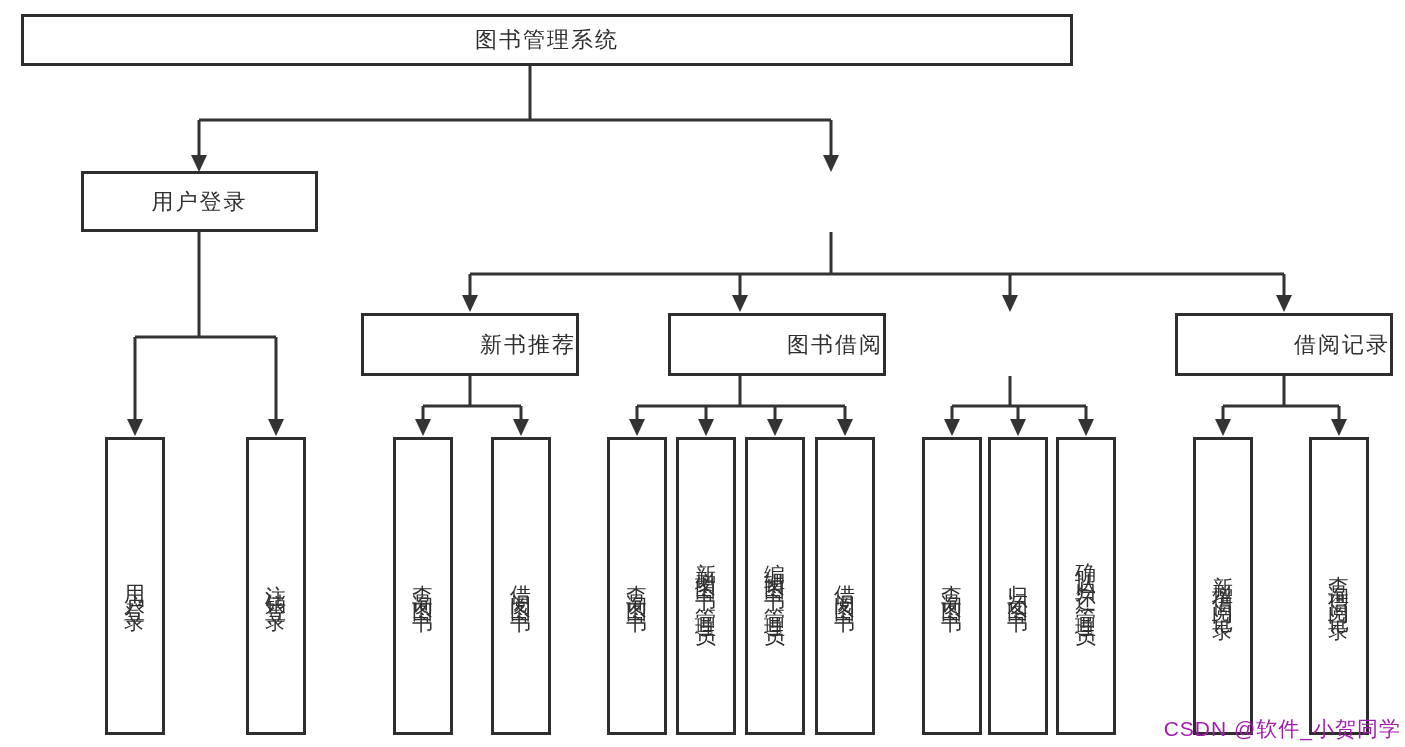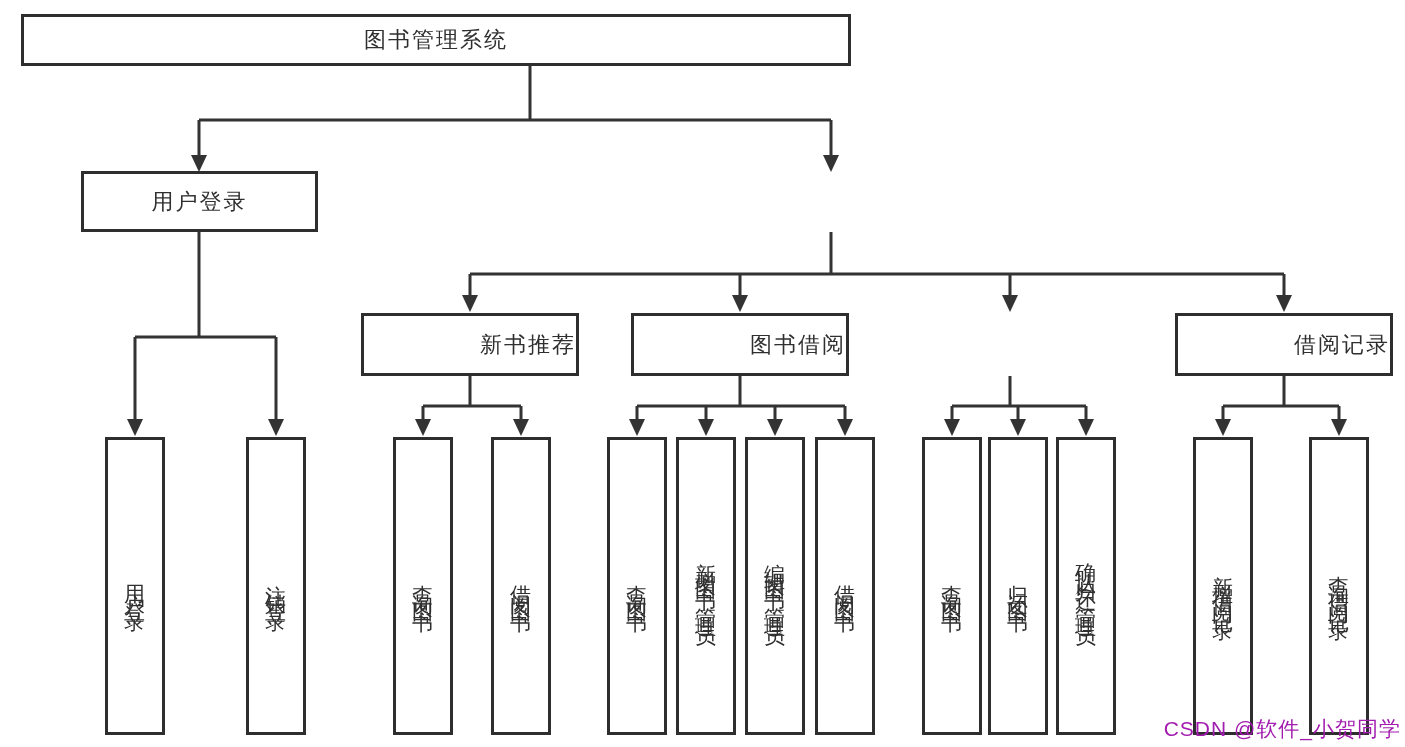--- a/index.html
+++ b/index.html
@@ -8,21 +8,21 @@
   .canvas {
     position:relative; width:1405px; height:747px;
     background:#ffffff; overflow:hidden; color:#2f2f2f;
   }
   .wires { position:absolute; left:0; top:0; width:1405px; height:747px; }
   .box {
     position:absolute; background:#ffffff; border:3px solid #2e2e2e;
     display:flex; align-items:center; justify-content:center;
     font-size:22px; letter-spacing:2px; color:#2f2f2f; white-space:nowrap;
   }
-  .root { left:21px; top:14px; width:830px; height:52px; }
+  .root { left:21px; top:14px; width:1052px; height:52px; }
   .l2 { top:171px; width:237px; height:61px; }
   .l3 { top:313px; width:218px; height:63px;justify-content:flex-end; }
   .vbox {
     position:absolute; top:437px; width:60px; height:298px;
     background:#ffffff; border:3px solid #2e2e2e;
     display:flex; align-items:center; justify-content:center;
   }
   .vbox span {
     writing-mode:vertical-rl; font-size:21px; letter-spacing:9px;
     line-height:1; white-space:nowrap; color:#2f2f2f;
@@ -104,21 +104,21 @@
     <span>图书管理系统</span>
   </div>
 
   <div class="box l2" style="left:81px">
     <span>用户登录</span>
   </div>
 
   <div class="box l3" style="left:361px">
     <span>新书推荐</span>
   </div>
-  <div class="box l3" style="left:631px">
+  <div class="box l3" style="left:668px">
     <span>图书借阅</span>
   </div>
   <div class="box l3" style="left:1175px">
     <span>借阅记录</span>
   </div>
 
   <div class="vbox" style="left:105px">
     <span>用户登录</span>
   </div>
   <div class="vbox" style="left:246px">

